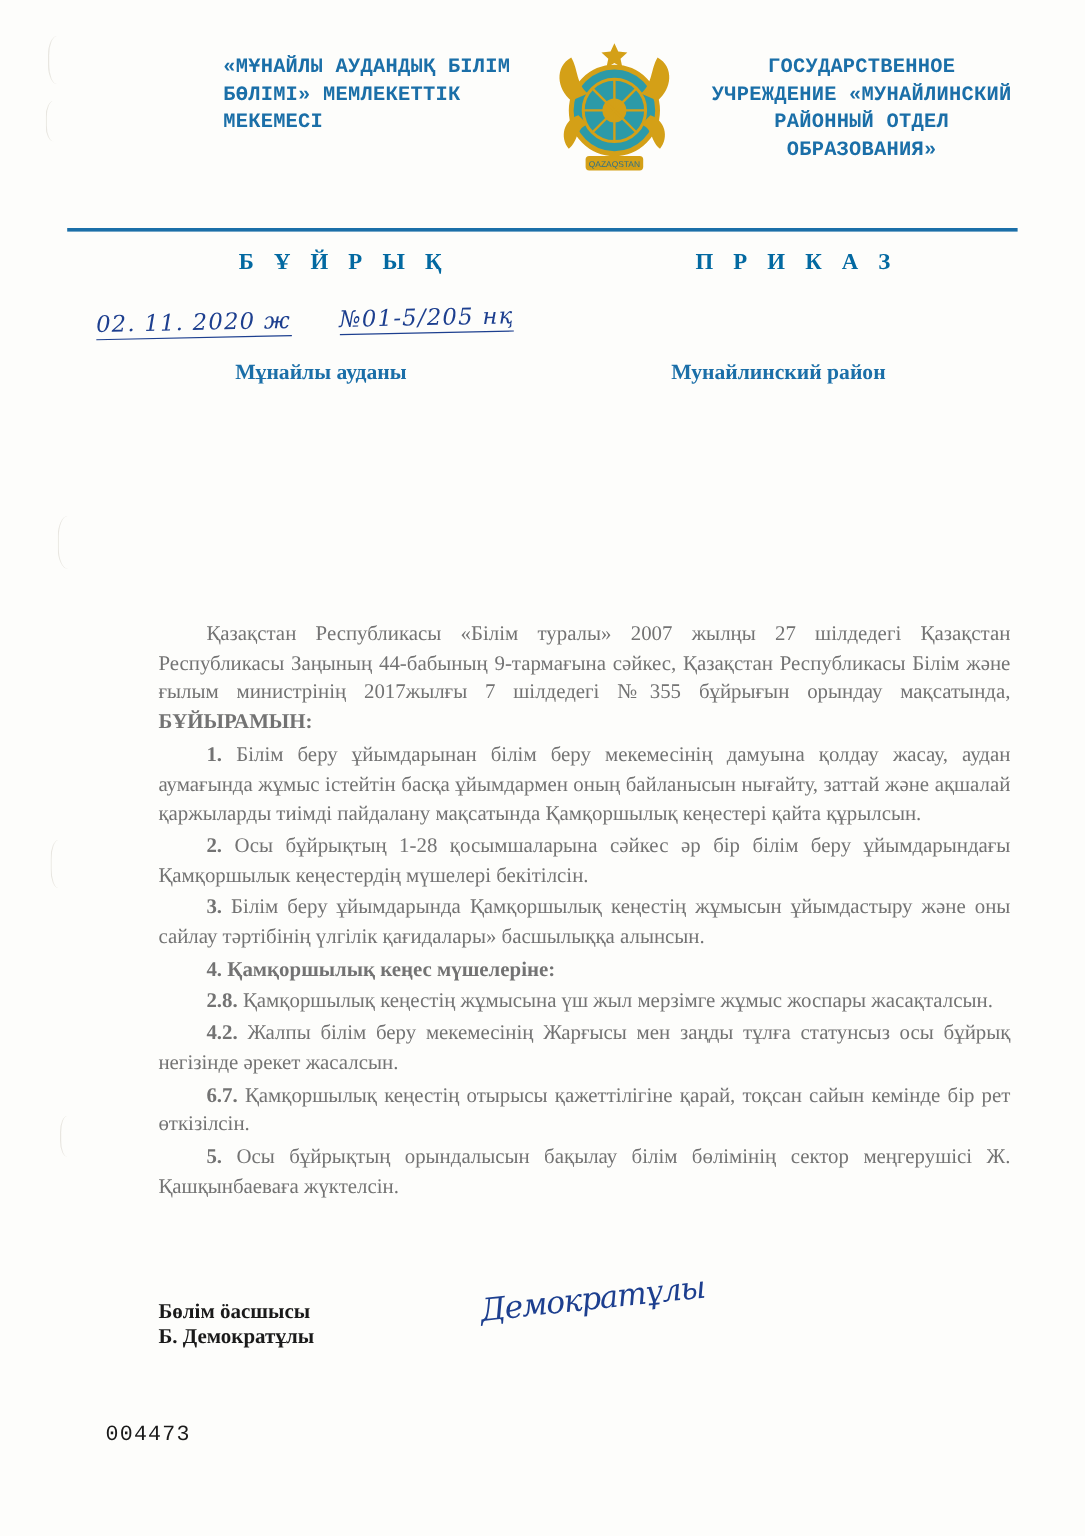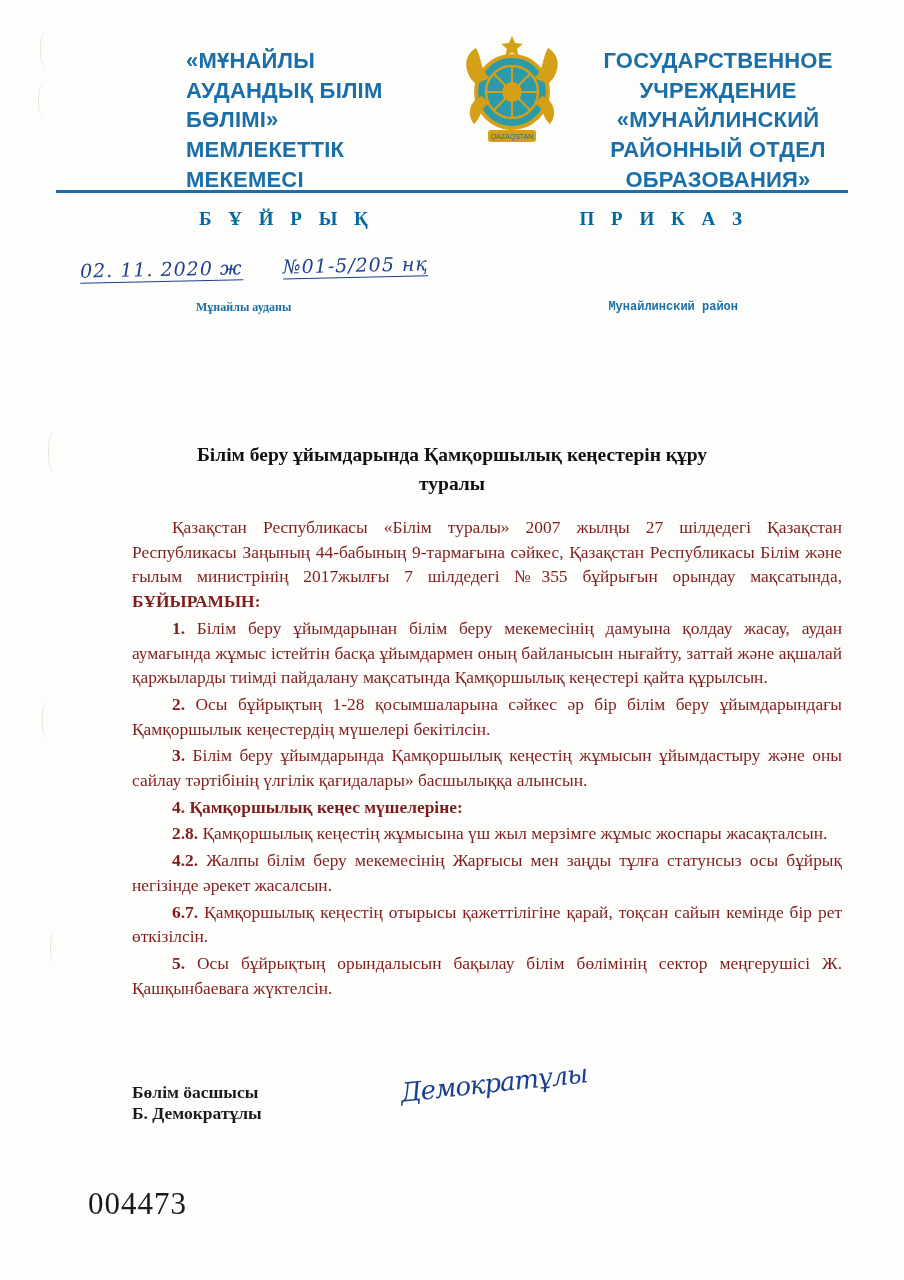--- a/index.html
+++ b/index.html
@@ -35,23 +35,23 @@
     position: absolute;
     top: 46px;
     left: 56px;
     right: 56px;
     display: flex;
     align-items: flex-start;
     justify-content: space-between;
   }
   .org-block {
     color: #1b6fa8;
-    font-family: Liberation Sans, sans-serif;
-    font-weight: bold;
-    font-size: 22px;
+    font-family: Liberation Mono, monospace;
+    font-weight: bold;
+    font-size: 17px;
     line-height: 1.35;
     letter-spacing: .2px;
     width: 250px;
   }
   .org-left { text-align: left; padding-left: 130px; }
   .org-right { text-align: center; padding-left: 0px; width: 260px; }
 
   .emblem {
     width: 104px;
     height: 118px;
@@ -105,24 +105,24 @@
 
   .district-row {
     position: absolute;
     top: 300px;
     left: 56px;
     right: 56px;
     display: flex;
     justify-content: space-between;
     color: #1b6fa8;
     font-weight: bold;
-    font-size: 12px;
+    font-size: 18px;
   }
   .district-left { padding-left: 140px; }
-  .district-right { padding-right: 110px; font-family: Liberation Mono, monospace; }
+  .district-right { padding-right: 110px; }
 
   
   .doc-title {
     position: absolute;
     top: 440px;
     left: 170px;
     right: 170px;
     text-align: center;
     font-size: 19.5px;
     font-weight: bold;
@@ -132,21 +132,21 @@
 
   
   .body-text {
     position: absolute;
     top: 515px;
     left: 132px;
     right: 62px;
     font-size: 17.4px;
     line-height: 1.42;
     text-align: justify;
-    color: #7f1d1d;
+    color: #737373;
   }
   .body-text p {
     margin: 0 0 2px 0;
     text-indent: 40px;
   }
   .body-text b { font-weight: bold; }
 
   
   .sign-row {
     position: absolute;
@@ -171,24 +171,24 @@
     font-size: 26px;
     color: #1d3f8f;
     transform: rotate(-6deg);
     letter-spacing: -1px;
   }
 
   .footer-number {
     position: absolute;
     left: 88px;
     top: 1186px;
-    font-size: 31px;
+    font-size: 18px;
     letter-spacing: 1px;
     color: #1a1a1a;
-    font-family: Liberation Serif, serif;
+    font-family: Liberation Mono, monospace;
   }
 </style>
 </head>
 <body>
 
 <div class="page">
 
   <div class="scan-mark" style="left:40px; top:30px; width:18px; height:40px;"></div>
   <div class="scan-mark" style="left:38px; top:84px; width:16px; height:34px;"></div>
   <div class="scan-mark" style="left:48px; top:430px; width:20px; height:44px;"></div>
@@ -238,21 +238,20 @@
     <span class="underline">02. 11. 2020 ж</span>
     <span style="display:inline-block; width:26px;"></span>
     <span class="underline">№01-5/205 нқ</span>
   </div>
 
   <div class="district-row">
     <div class="district-left">Мұнайлы ауданы</div>
     <div class="district-right">Мунайлинский район</div>
   </div>
 
-  <div class="doc-title">Білім беру ұйымдарында Қамқоршылық кеңестерін құру туралы</div>
 
   <div class="body-text">
     <p>Қазақстан Республикасы «Білім туралы» 2007 жылңы 27 шілдедегі Қазақстан Республикасы Заңының 44-бабының 9-тармағына сәйкес, Қазақстан Республикасы Білім және ғылым министрінің 2017жылғы 7 шілдедегі №355 бұйрығын орындау мақсатында, <b>БҰЙЫРАМЫН:</b></p>
     <p><b>1.</b> Білім беру ұйымдарынан білім беру мекемесінің дамуына қолдау жасау, аудан аумағында жұмыс істейтін басқа ұйымдармен оның байланысын нығайту, заттай және ақшалай қаржыларды тиімді пайдалану мақсатында Қамқоршылық кеңестері қайта құрылсын.</p>
     <p><b>2.</b> Осы бұйрықтың 1-28 қосымшаларына сәйкес әр бір білім беру ұйымдарындағы Қамқоршылык кеңестердің мүшелері бекітілсін.</p>
     <p><b>3.</b> Білім беру ұйымдарында Қамқоршылық кеңестің жұмысын ұйымдастыру және оны сайлау тәртібінің үлгілік қағидалары» басшылыққа алынсын.</p>
     <p><b>4.</b> <b>Қамқоршылық кеңес мүшелеріне:</b></p>
     <p><b>2.8.</b> Қамқоршылық кеңестің жұмысына үш жыл мерзімге жұмыс жоспары жасақталсын.</p>
     <p><b>4.2.</b> Жалпы білім беру мекемесінің Жарғысы мен заңды тұлға статунсыз осы бұйрық негізінде әрекет жасалсын.</p>
     <p><b>6.7.</b> Қамқоршылық кеңестің отырысы қажеттілігіне қарай, тоқсан сайын кемінде бір рет өткізілсін.</p>

